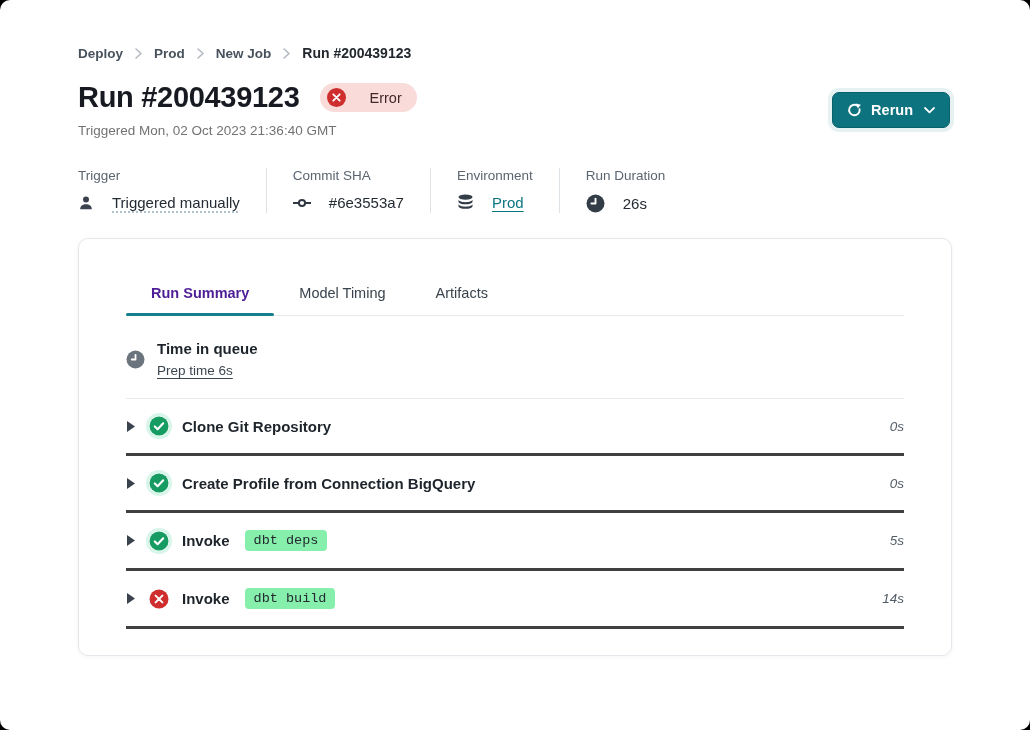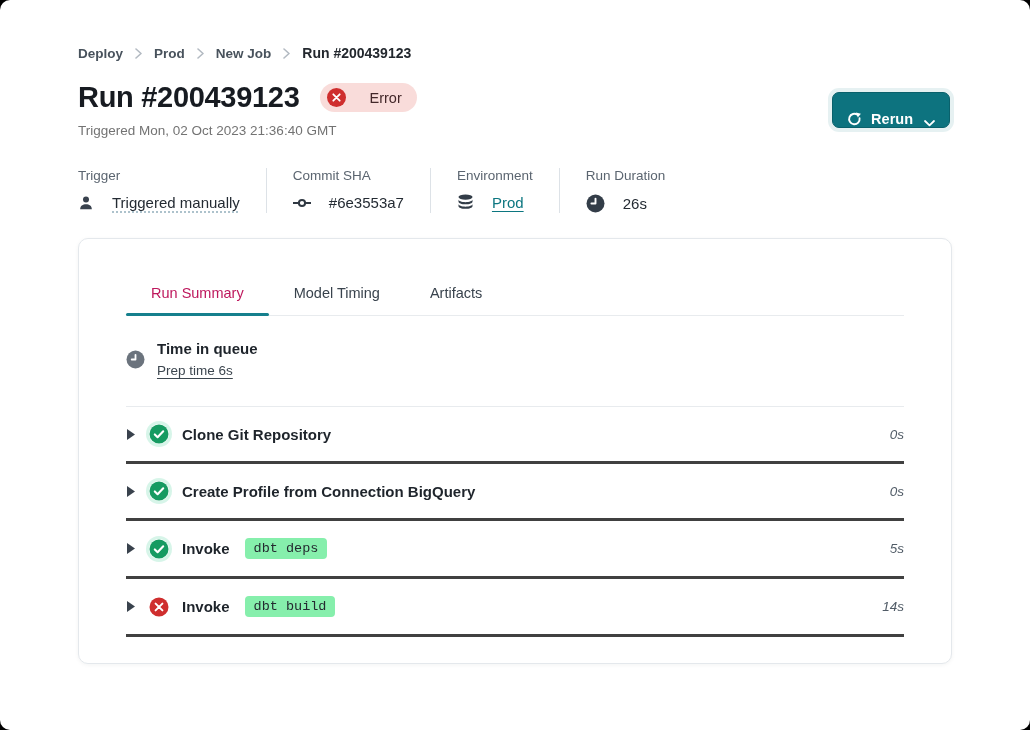--- a/index.html
+++ b/index.html
@@ -11,39 +11,39 @@
   .crumb{cursor:pointer;}
   .crumb.current{font-weight:700;color:#23282e;font-size:14px;cursor:default;}
   .bc-sep{display:flex;align-items:center;}
 
   
   .title-row{display:flex;align-items:center;margin:20px 0 0 78px;}
   .page-title{margin:0;font-size:29px;font-weight:700;color:#171b21;letter-spacing:-0.3px;}
   .badge{display:inline-flex;align-items:center;gap:24px;background:#f9dcda;border-radius:17px;padding:5px 15px 5px 7px;margin-left:20px;font-size:14.5px;color:#43282a;}
   .badge-dot{width:19px;height:19px;border-radius:50%;background:#cf2e2e;display:flex;align-items:center;justify-content:center;flex:none;}
   .triggered{margin:9px 0 4px 78px;font-size:13.5px;color:#737373;}
-  .rerun{position:absolute;top:92px;right:80px;height:36px;display:inline-flex;align-items:flex-end;gap:9px;background:#0d737f;color:#fff;border:1px solid #0a616c;border-radius:7px;padding:0 14px;font-size:14.5px;font-weight:600;box-shadow:0 0 0 4px rgba(13,115,127,0.10);cursor:pointer;font-family:"Liberation Sans",sans-serif;}
+  .rerun{position:absolute;top:92px;right:80px;height:36px;display:inline-flex;align-items:center;gap:9px;background:#0d737f;color:#fff;border:1px solid #0a616c;border-radius:7px;padding:0 14px;font-size:14.5px;font-weight:600;box-shadow:0 0 0 4px rgba(13,115,127,0.10);cursor:pointer;font-family:"Liberation Sans",sans-serif;}
 
   
   .meta{display:flex;margin:30px 0 0 78px;}
   .meta-col{padding-right:26px;margin-right:26px;border-right:1px solid #dde2e7;}
   .meta-col:last-child{border-right:none;}
   .meta-label{font-size:13.5px;color:#5b6570;}
   .meta-value{margin-top:11px;display:flex;align-items:center;gap:18px;font-size:15px;color:#242b33;}
   .tooltip-underline{text-decoration:underline dotted #93aebc;text-underline-offset:4px;cursor:pointer;}
   .env-link{color:#0c7680;text-decoration:underline;text-underline-offset:3px;cursor:pointer;}
 
   
   .card{margin:25px 78px 0;border:1px solid #e4e8ec;border-radius:10px;box-shadow:0 1px 4px rgba(25,35,45,0.05);padding:0 25px 26px;background:#fff;}
   .tabs{display:flex;margin:46px 22px 0;border-bottom:1px solid #e8ebee;}
   .tab{position:relative;padding:0 25px 14px;font-size:14.5px;color:#39434d;cursor:pointer;}
-  .tab.active{color:#be185d;font-weight:400;}
+  .tab.active{color:#4c1d95;font-weight:700;}
   .tab.active::after{content:"";position:absolute;left:0;right:0;bottom:-1px;height:3px;background:#15808d;border-radius:2px;}
 
-  .queue{display:flex;align-items:center;gap:12px;margin:24px 22px 0;padding-bottom:27px;border-bottom:1px solid #e8ebee;}
+  .queue{display:flex;align-items:center;gap:12px;margin:24px 22px 0;padding-bottom:19px;border-bottom:1px solid #e8ebee;}
   .queue-title{font-size:15px;font-weight:700;color:#1e242b;}
   .queue-link{display:inline-block;margin-top:6px;font-size:13.5px;color:#3c464f;text-decoration:underline;text-underline-offset:3px;cursor:pointer;}
 
   .step{display:flex;align-items:center;gap:13px;margin:0 22px;padding:17px 0;border-bottom:3px solid #404040;cursor:pointer;}
   .caret{flex:none;display:flex;cursor:pointer;}
   .status{flex:none;display:flex;border-radius:50%;}
   .status.success{box-shadow:0 0 0 3px rgba(34,197,134,0.18);}
   .step-label{font-size:15px;font-weight:700;color:#1e242b;}
   .chip{font-family:"Liberation Mono","DejaVu Sans Mono",monospace;font-size:13.5px;background:#86efac;border-radius:4px;padding:3px 9px;color:#242a30;margin-left:2px;}
   .duration{margin-left:auto;font-size:13.5px;color:#515c67;font-style:italic;}

